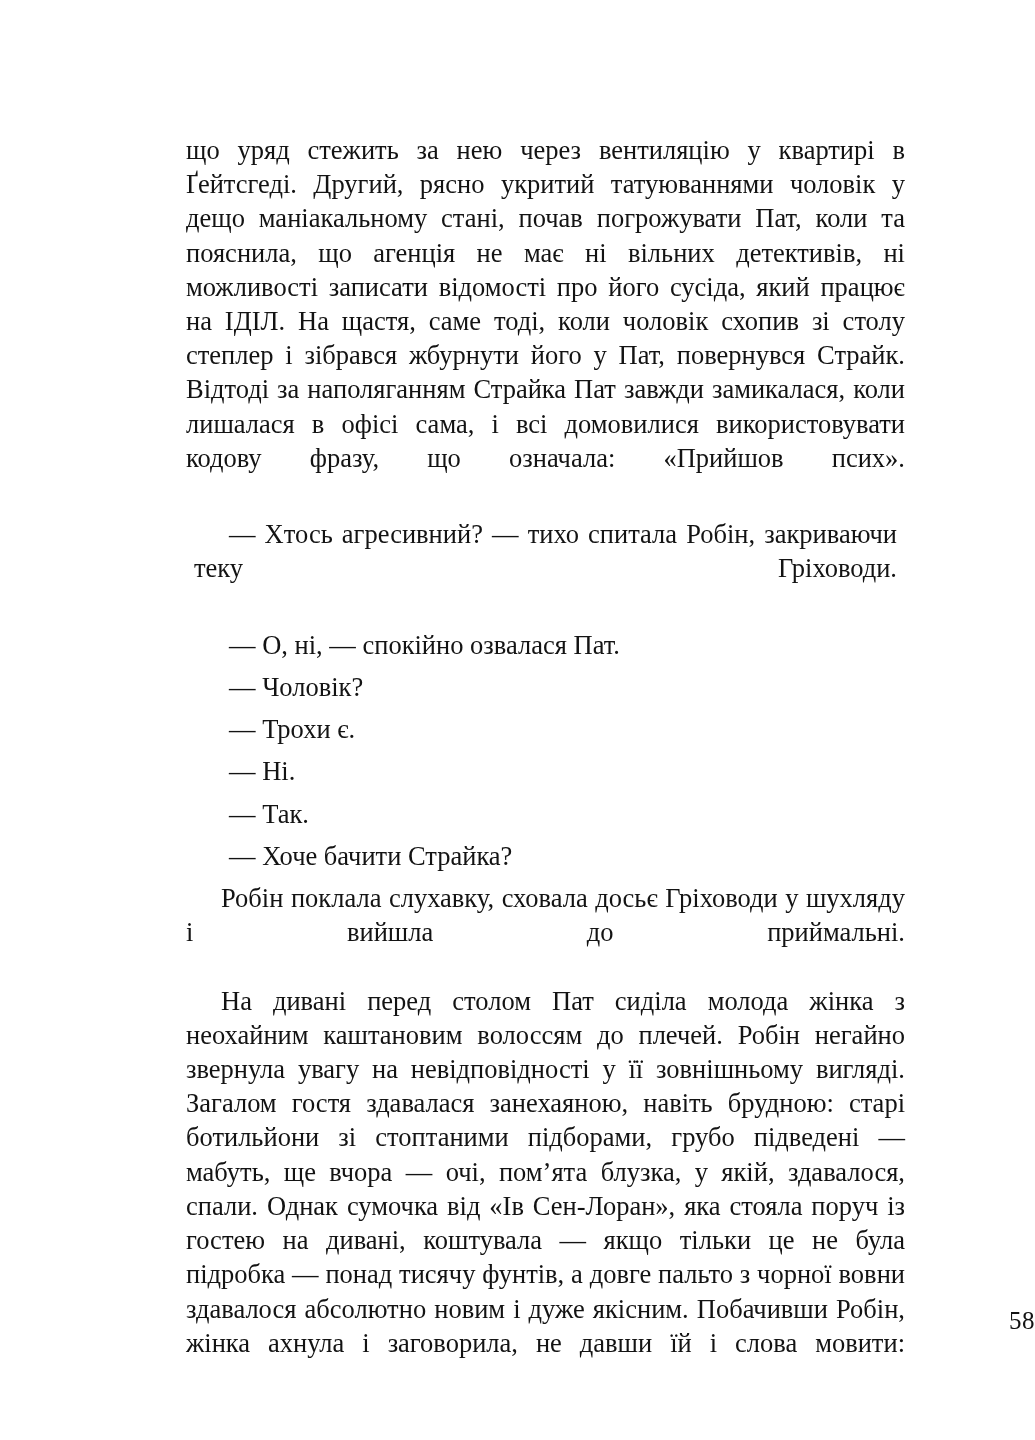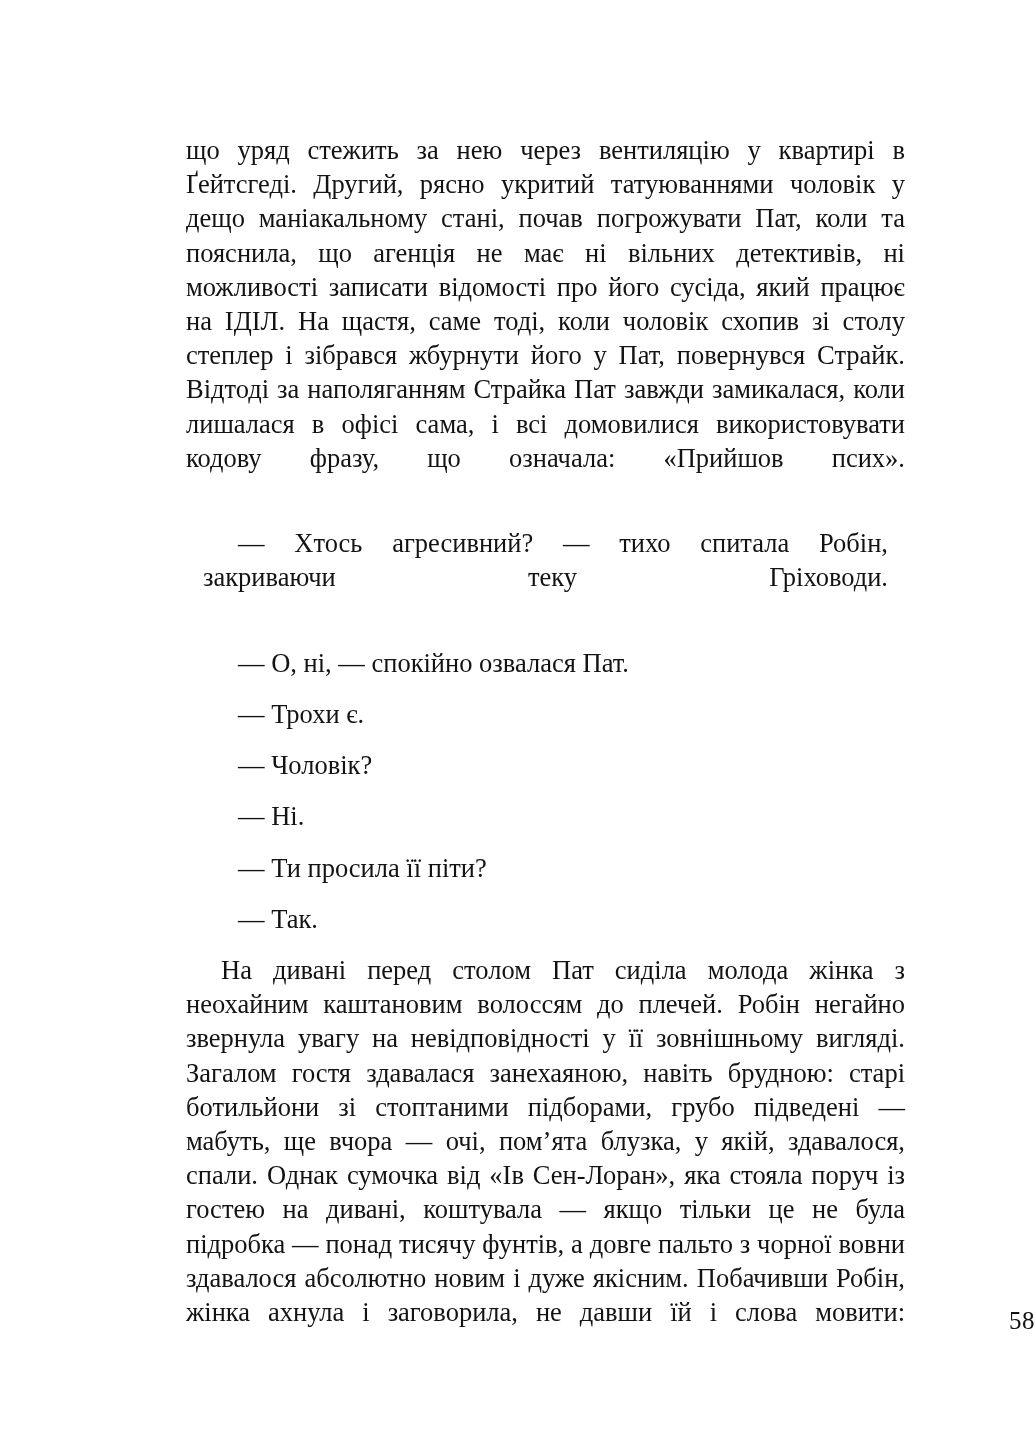--- a/index.html
+++ b/index.html
@@ -46,21 +46,21 @@
 
   
   p.para::after {
     content: "";
     display: inline-block;
     width: 100%;
   }
 
   
   p.dialogue {
-    margin: 17px;
+    margin: 8px;
     text-indent: 35px;
     text-align: left;
   }
 
   
   p.dialogue.justified {
     text-align: justify;
   }
   p.dialogue.justified::after {
     content: "";
@@ -87,33 +87,34 @@
 
   <div class="text-block">
 
     <p class="para no-indent">що уряд стежить за нею через вентиляцію у квартирі в Ґейтсгеді. Другий, рясно укритий татуюваннями чоловік у дещо маніакальному стані, почав погрожувати Пат, коли та пояснила, що агенція не має ні вільних детективів, ні можливості записати відомості про його сусіда, який працює на ІДІЛ. На щастя, саме тоді, коли чоловік схопив зі столу степлер і зібрався жбурнути його у Пат, повернувся Страйк. Відтоді за наполяганням Страйка Пат завжди замикалася, коли лишалася в офісі сама, і всі домовилися використовувати кодову фразу, що означала: «Прийшов псих».</p>
 
     <p class="dialogue justified">— Хтось агресивний? — тихо спитала Робін, закриваючи теку Гріховоди.</p>
 
     <p class="dialogue">— О, ні, — спокійно озвалася Пат.</p>
 
 
+    <p class="dialogue">— Чоловік?</p>
+
     <p class="dialogue">— Трохи є.</p>
-
-    <p class="dialogue">— Чоловік?</p>
 
     <p class="dialogue">— Ні.</p>
 
-    <p class="dialogue">— Ти просила її піти?</p>
 
     <p class="dialogue">— Так.</p>
 
+    <p class="dialogue">— Хоче бачити Страйка?</p>
 
 
 
+    <p class="para">Робін поклала слухавку, сховала досьє Гріховоди у шухляду і вийшла до приймальні.</p>
 
     <p class="para">На дивані перед столом Пат сиділа молода жінка з неохайним каштановим волоссям до плечей. Робін негайно звернула увагу на невідповідності у її зовнішньому вигляді. Загалом гостя здавалася занехаяною, навіть брудною: старі ботильйони зі стоптаними підборами, грубо підведені — мабуть, ще вчора — очі, пом’ята блузка, у якій, здавалося, спали. Однак сумочка від «Ів Сен-Лоран», яка стояла поруч із гостею на дивані, коштувала — якщо тільки це не була підробка — понад тисячу фунтів, а довге пальто з чорної вовни здавалося абсолютно новим і дуже якісним. Побачивши Робін, жінка ахнула і заговорила, не давши їй і слова мовити:</p>
 
   </div>
 
   <div class="folio">58</div>
 
 </div>
 
 </body></html>

